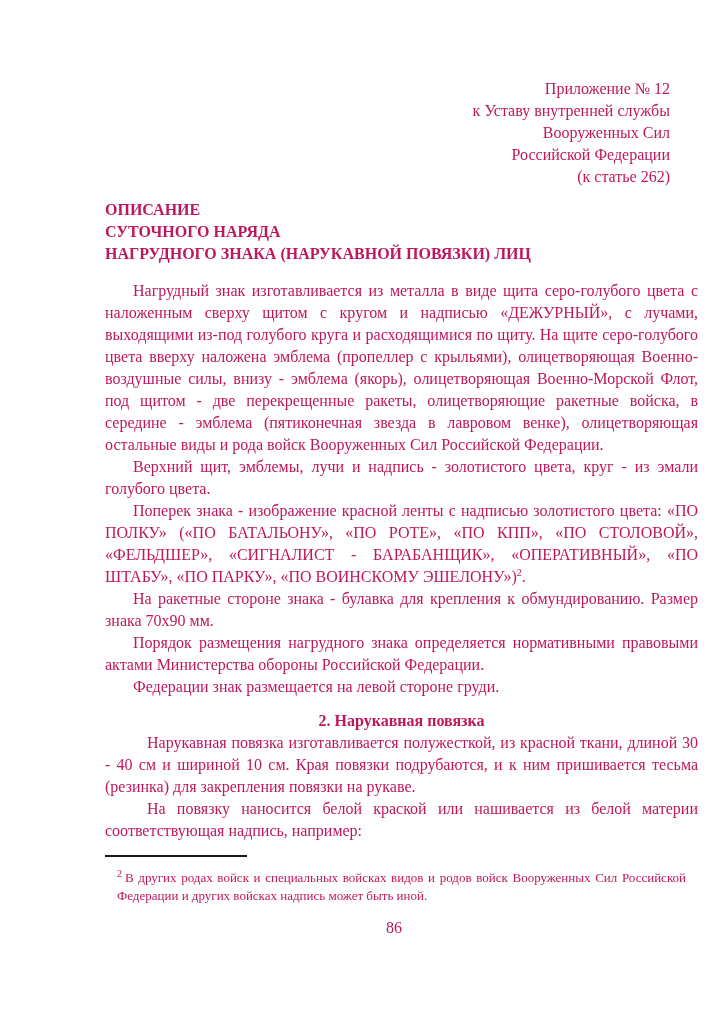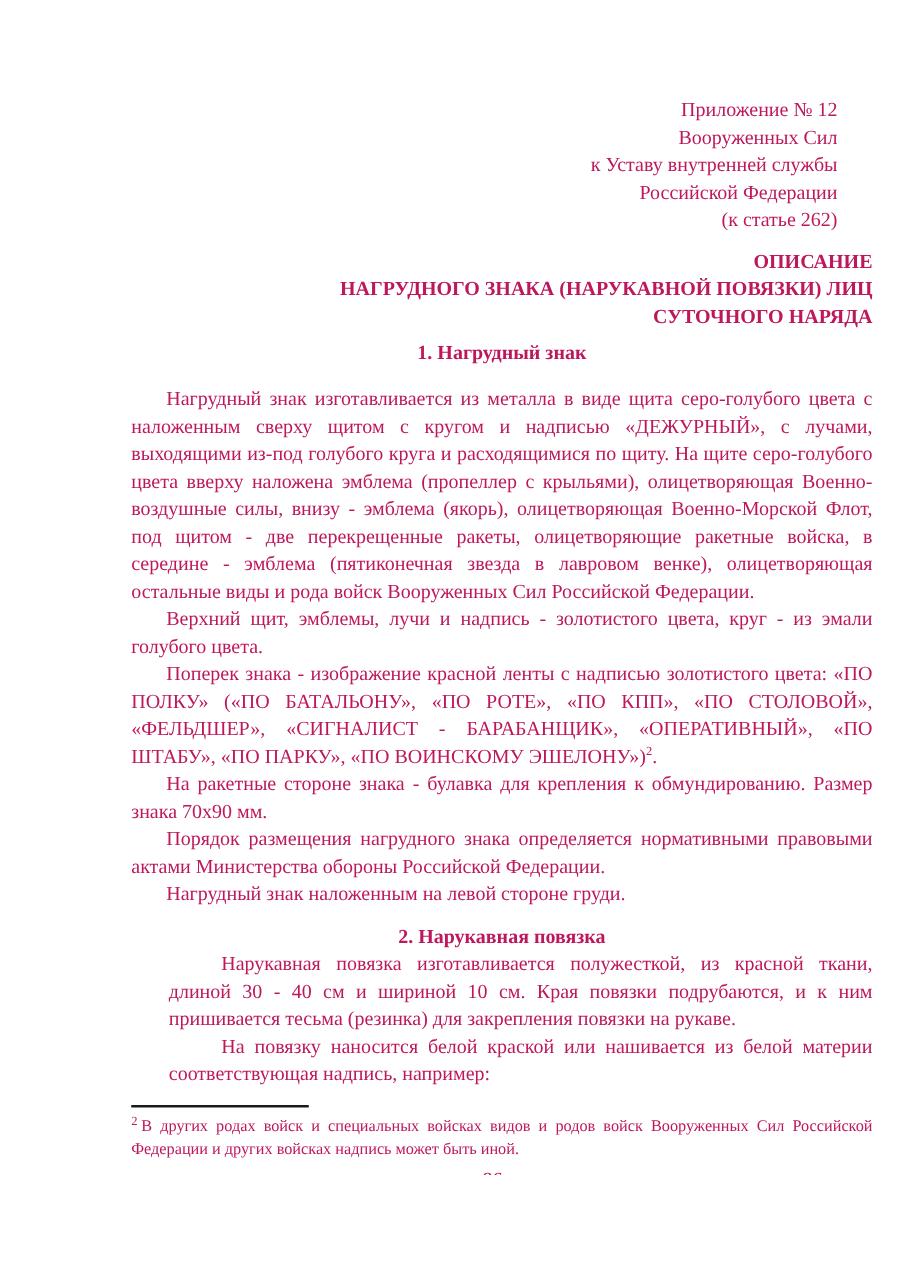--- a/index.html
+++ b/index.html
@@ -23,106 +23,105 @@
   
   .appendix-header {
     text-align: right;
     padding-right: 28px;
   }
   .appendix-header div { white-space: nowrap; }
 
   
   .doc-title {
     margin-top: 11px;
-    text-align: right;
+    text-align: left;
     font-weight: 700;
   }
 
   .section-heading {
     margin: 7px 0 0 0;
     font-size: 16px;
     line-height: 22px;
     text-align: center;
     font-weight: 700;
   }
   #section2-heading { margin-top: 12px; text-align: center; }
 
   .body-p {
     margin: 0;
     text-align: justify;
     text-indent: 28px;
   }
   .after-heading-gap { margin-top: 15px; }
-  .deep-indent { text-indent: 42px; margin-left: 30px; }
+  .deep-indent { text-indent: 42px; }
 
   sup.fn-ref {
     font-size: 10px;
     line-height: 0;
     vertical-align: super;
   }
 
   .footnote-block {
     margin-top: 13px;
     font-size: 13px;
     line-height: 18px;
   }
   .footnote-rule {
     width: 142px;
     height: 0;
     border: none;
     border-top: 2px solid #1a1a1a;
     margin: 0 0 6px 0;
   }
   .footnote-text {
-    margin: 0;
+    margin: 12px;
     text-align: justify;
   }
   .footnote-text sup.fn-ref { margin-right: 3px; }
 
   .page-number {
     width: 724px;
     margin-left: -105px;
     margin-top: 6px;
     text-align: center;
     font-size: 16px;
     padding-left: 32px;
   }
 </style>
 </head>
 <body>
 
 <div class="page">
 
   <div class="appendix-header">
     <div>Приложение № 12</div>
+    <div>к Уставу внутренней службы</div>
     <div>Вооруженных Сил</div>
-    <div>к Уставу внутренней службы</div>
     <div>Российской Федерации</div>
     <div>(к статье 262)</div>
   </div>
 
   <div class="doc-title">
     <div>ОПИСАНИЕ</div>
+    <div>СУТОЧНОГО НАРЯДА</div>
     <div>НАГРУДНОГО ЗНАКА (НАРУКАВНОЙ ПОВЯЗКИ) ЛИЦ</div>
-    <div>СУТОЧНОГО НАРЯДА</div>
   </div>
 
-  <h2 class="section-heading" id="section1-heading">1. Нагрудный знак</h2>
 
   <p class="body-p after-heading-gap">Нагрудный знак изготавливается из металла в виде щита серо-голубого цвета с наложенным сверху щитом с кругом и надписью «ДЕЖУРНЫЙ», с лучами, выходящими из-под голубого круга и расходящимися по щиту. На щите серо-голубого цвета вверху наложена эмблема (пропеллер с крыльями), олицетворяющая Военно-воздушные силы, внизу - эмблема (якорь), олицетворяющая Военно-Морской Флот, под щитом - две перекрещенные ракеты, олицетворяющие ракетные войска, в середине - эмблема (пятиконечная звезда в лавровом венке), олицетворяющая остальные виды и рода войск Вооруженных Сил Российской Федерации.</p>
 
   <p class="body-p">Верхний щит, эмблемы, лучи и надпись - золотистого цвета, круг - из эмали голубого цвета.</p>
 
   <p class="body-p"><span>Поперек знака - изображение красной ленты с надписью золотистого цвета: «ПО ПОЛКУ» («ПО БАТАЛЬОНУ», «ПО РОТЕ», «ПО КПП», «ПО СТОЛОВОЙ», «ФЕЛЬДШЕР», «СИГНАЛИСТ - БАРАБАНЩИК», «ОПЕРАТИВНЫЙ», «ПО ШТАБУ», «ПО ПАРКУ», «ПО ВОИНСКОМУ ЭШЕЛОНУ»)</span><sup class="fn-ref">2</sup><span>.</span></p>
 
   <p class="body-p">На ракетные стороне знака - булавка для крепления к обмундированию. Размер знака 70х90 мм.</p>
 
   <p class="body-p">Порядок размещения нагрудного знака определяется нормативными правовыми актами Министерства обороны Российской Федерации.</p>
 
-  <p class="body-p">Нагрудный знак наложенным на левой стороне груди.</p>
+  <p class="body-p">Федерации знак размещается на левой стороне груди.</p>
 
   <h2 class="section-heading" id="section2-heading">2. Нарукавная повязка</h2>
 
   <p class="body-p deep-indent">Нарукавная повязка изготавливается полужесткой, из красной ткани, длиной 30 - 40 см и шириной 10 см. Края повязки подрубаются, и к ним пришивается тесьма (резинка) для закрепления повязки на рукаве.</p>
 
   <p class="body-p deep-indent">На повязку наносится белой краской или нашивается из белой материи соответствующая надпись, например:</p>
 
   <div class="footnote-block">
     <hr class="footnote-rule">
     <p class="footnote-text"><sup class="fn-ref">2</sup><span>В других родах войск и специальных войсках видов и родов войск Вооруженных Сил Российской Федерации и других войсках надпись может быть иной.</span></p>

